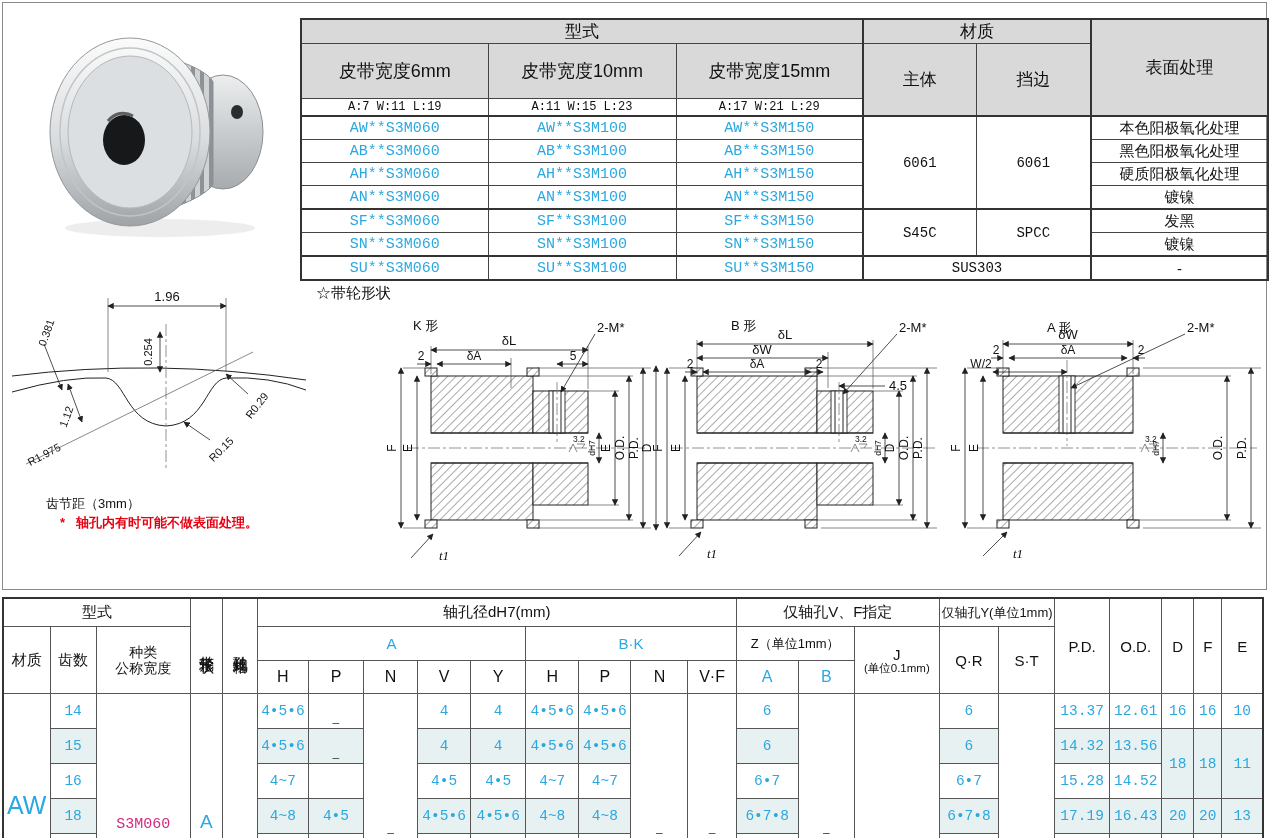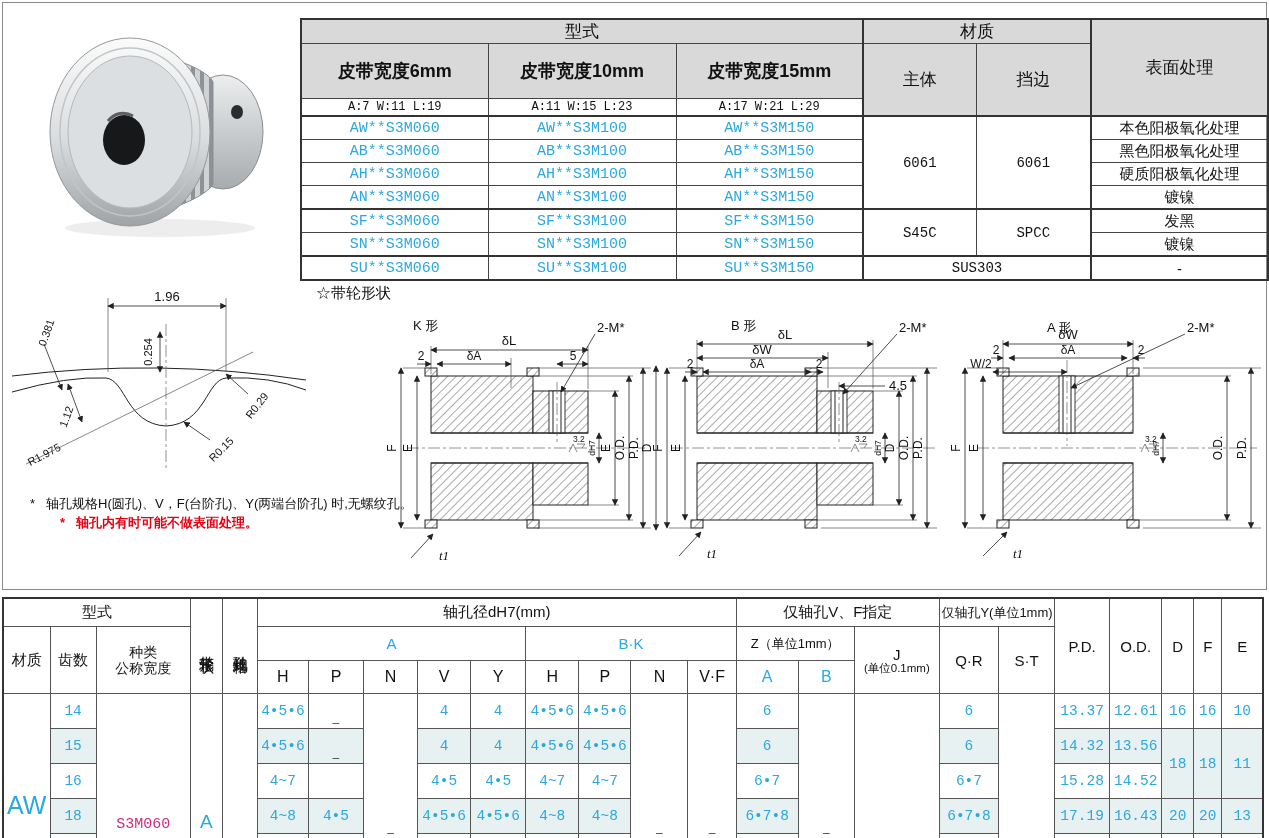--- a/index.html
+++ b/index.html
@@ -8,21 +8,21 @@
   .abs{position:absolute;}
   #top-frame{left:2px;top:2px;width:1263px;height:586px;border:1px solid #8a8a8a;}
 
   
   table{border-collapse:collapse;table-layout:fixed;}
   #spec-table{left:300px;top:18px;width:967px;}
   #spec-table td{border:1px solid #444;text-align:center;vertical-align:middle;overflow:hidden;
                  font-size:16px;padding:0;}
   #spec-table .gray{background:#d9d9d9;}
   #spec-table .hdr{font-size:17px;}
-  #spec-table .belt{font-size:18px;height:54px;font-weight:bold;}
+  #spec-table .belt{font-size:18px;height:54px;}
   #spec-table .dims{font-family:"Liberation Mono", monospace;font-size:12px;height:16px;}
   #spec-table .code{font-family:"Liberation Mono", monospace;font-size:15px;color:#2ba8e0;height:22px;}
   #spec-table .mat{font-family:"Liberation Mono", monospace;font-size:14px;}
   #spec-table .surf{font-size:15px;}
   #spec-table .thick-t{border-top:2px solid #333;margin-top:18px;}
   #spec-table .thick-l{border-left:2px solid #333;}
   #spec-table{border:2px solid #333;}
 
   
   #notes{left:30px;top:494px;width:400px;font-size:13px;line-height:19px;}
@@ -207,21 +207,21 @@
     <line class="dim" x1="60" y1="112" x2="74" y2="150" marker-start="url(#ar)" marker-end="url(#ar)"></line>
     <text class="dls" transform="rotate(-70 62 146)" x="62" y="146" text-anchor="middle">1.12</text>
     <text class="dls" transform="rotate(-28 38 186)" x="38" y="186" text-anchor="middle">R1.975</text>
     <line class="dim" x1="240" y1="122" x2="218" y2="102" marker-end="url(#ar)"></line>
     <text class="dls" transform="rotate(-52 252 136)" x="252" y="136" text-anchor="middle">R0.29</text>
     <line class="dim" x1="202" y1="168" x2="176" y2="150" marker-end="url(#ar)"></line>
     <text class="dls" transform="rotate(-45 216 180)" x="216" y="180" text-anchor="middle">R0.15</text>
   </svg>
 
   <div id="notes" class="abs">
-    <div><span class="star">*</span><span>轴孔规格H(圆孔)、V，F(台阶孔)、Y(两端台阶孔) 时,无螺纹孔。</span></div>
+    <div class="n12">齿节距（3mm）</div>
     <div class="red"><span class="star">*</span><span>轴孔内有时可能不做表面处理。</span></div>
   </div>
 
   <div id="shape-title" class="abs">☆带轮形状</div>
 
   <svg class="abs" style="left:383px;top:296px" width="280" height="276" viewBox="0 0 280 276">
     <text class="dlt" x="30" y="34">K 形</text>
     <line class="thin" x1="154" y1="72" x2="268" y2="72"></line>
     <line class="thin" x1="154" y1="232" x2="268" y2="232"></line>
     <rect class="ol" x="48" y="80" width="102" height="57"></rect>

